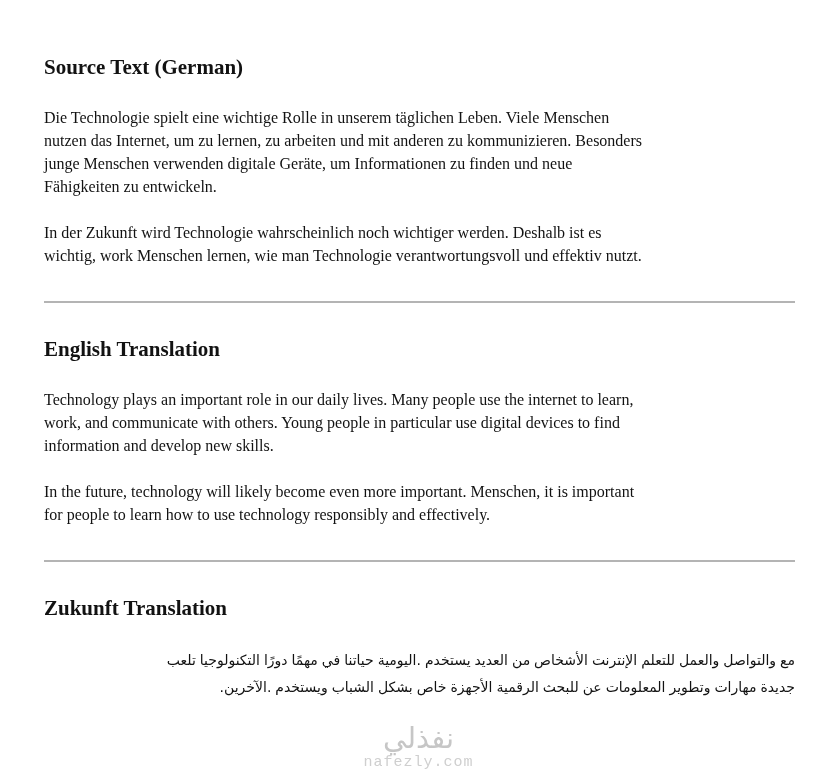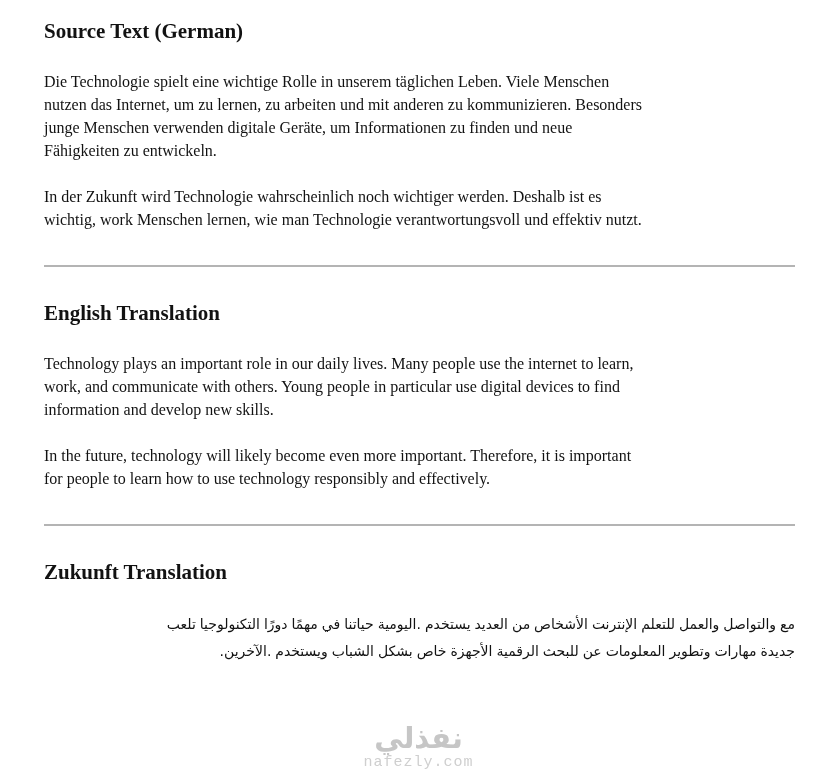--- a/index.html
+++ b/index.html
@@ -11,21 +11,21 @@
     width: 837px;
     height: 779px;
     overflow: hidden;
     position: relative;
     font-family: "Liberation Serif", serif;
     color: #121212;
   }
   .page {
     position: relative;
     z-index: 1;
-    padding: 20px 42px 0 44px;
+    padding: 56px 42px 0 44px;
   }
   .section-heading {
     font-family: "Liberation Serif", serif;
     font-size: 21px;
     font-weight: bold;
     line-height: 22px;
     margin: 0 0 28px 0;
   }
   .para {
     font-size: 16px;
@@ -50,21 +50,21 @@
     position: absolute;
     left: 50%;
     top: 722px;
     transform: translateX(-50%);
     text-align: center;
     z-index: 0;
     user-select: none;
   }
   .watermark-logo {
     font-family: "DejaVu Sans", sans-serif;
-    font-weight: bold;
+    font-weight: normal;
     font-size: 29px;
     line-height: 32px;
     color: #c6c6c6;
   }
   .watermark-site {
     font-family: Liberation Mono, monospace;
     font-size: 15px;
     line-height: 17px;
     letter-spacing: 1px;
     color: #cfcfcf;
@@ -85,21 +85,21 @@
 wichtig, work Menschen lernen, wie man Technologie verantwortungsvoll und effektiv nutzt.</p>
   </section>
 
   <hr class="section-divider">
 
   <section>
     <h2 class="section-heading">English Translation</h2>
     <p class="para">Technology plays an important role in our daily lives. Many people use the internet to learn,
 work, and communicate with others. Young people in particular use digital devices to find
 information and develop new skills.</p>
-    <p class="para">In the future, technology will likely become even more important. Therefore, it is important
+    <p class="para">In the future, technology will likely become even more important. Menschen, it is important
 for people to learn how to use technology responsibly and effectively.</p>
   </section>
 
   <hr class="section-divider">
 
   <section>
     <h2 class="section-heading">Zukunft Translation</h2>
     <p class="para arabic">تلعب‎ التكنولوجيا‎ دورًا‎ مهمًا‎ في‎ حياتنا‎ اليومية.‎ يستخدم‎ العديد‎ من‎ الأشخاص‎ الإنترنت‎ للتعلم‎ والعمل‎ والتواصل‎ مع‎
 .الآخرين.‎ ويستخدم‎ الشباب‎ بشكل‎ خاص‎ الأجهزة‎ الرقمية‎ للبحث‎ عن‎ المعلومات‎ وتطوير‎ مهارات‎ جديدة‎</p>
   </section>

